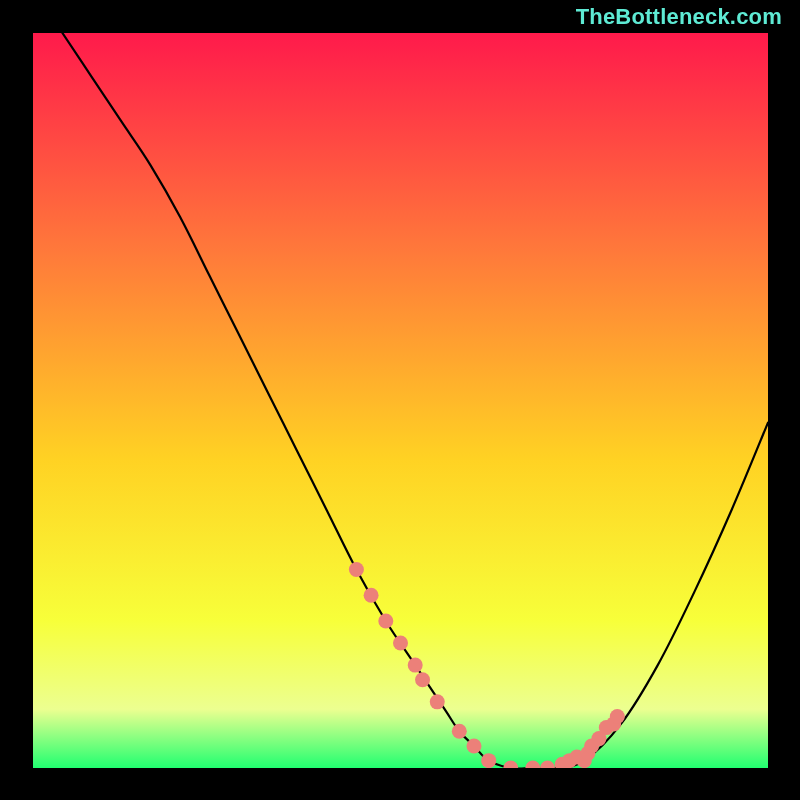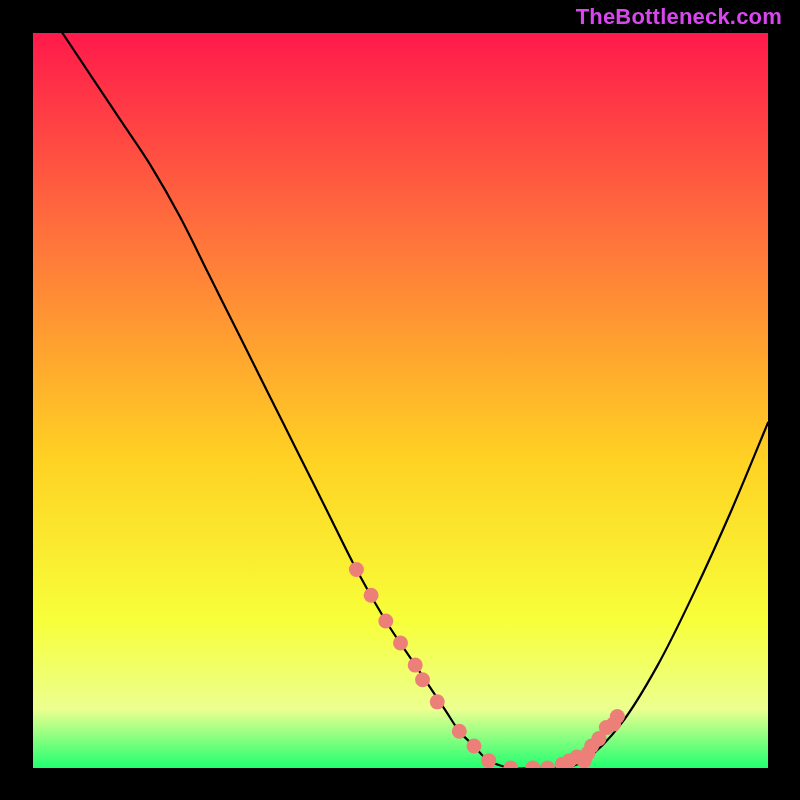--- a/index.html
+++ b/index.html
@@ -20,21 +20,21 @@
     position: absolute;
     overflow: hidden;
   }
   .watermark {
     position: absolute;
     top: 4px;
     right: 18px;
     font-family: Arial, Helvetica, sans-serif;
     font-size: 22px;
     font-weight: 600;
-    color: #d946ef;
+    color: #5eead4;
     letter-spacing: 0.2px;
     text-align: right;
   }
   svg { display: block; }
 </style>
 </head>
 <body>
 
 <div class="stage">
 

